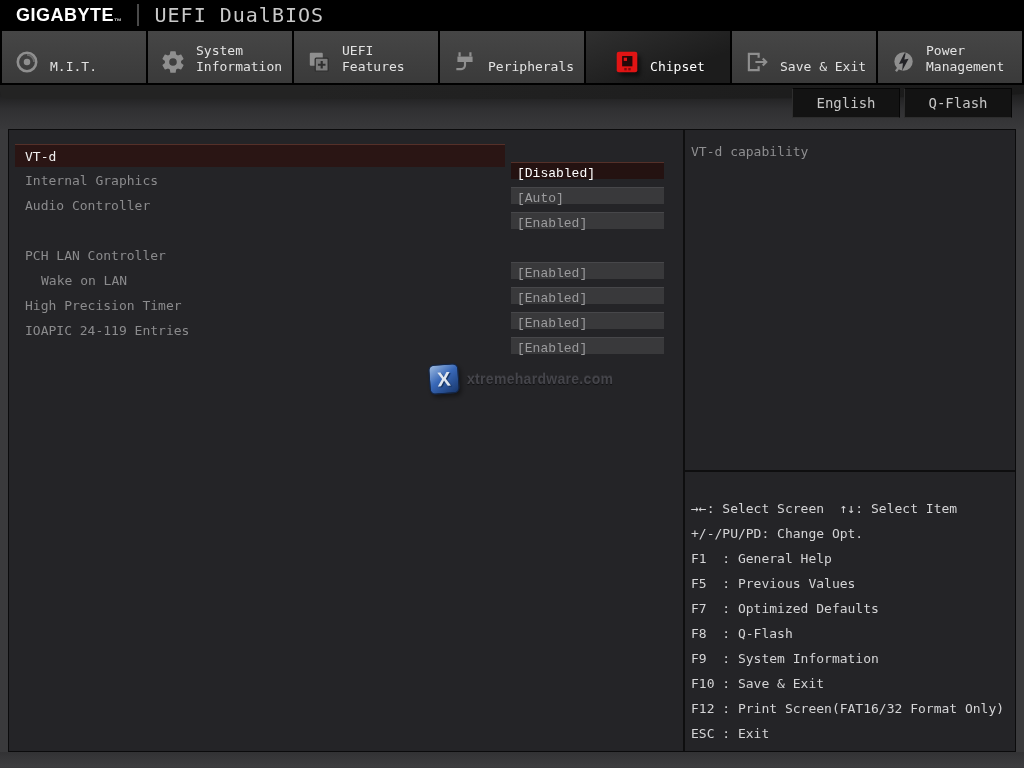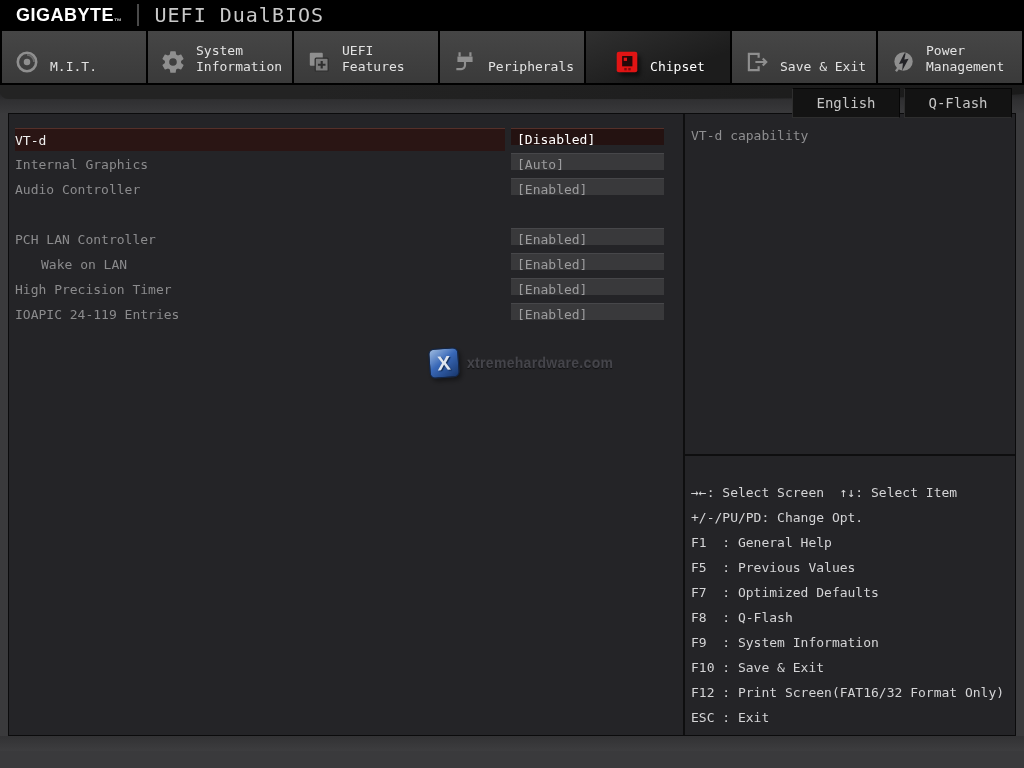--- a/index.html
+++ b/index.html
@@ -18,39 +18,39 @@
   .tabbar{height:55px;background:#000;display:flex;gap:2px;padding:1px 2px 2px 2px;}
   .tab{flex:1;background:linear-gradient(#464646,#3a3a3a);display:flex;align-items:flex-end;
     padding:0 9px 7px 12px;cursor:pointer;}
   .tab.active{background:linear-gradient(160deg,#303030,#1c1c1c 70%);justify-content:center;}
   .tab-icon{width:28px;height:28px;margin:0 8px 0 0;flex:0 0 auto;display:flex;align-items:center;}
   .tab.active .tab-icon svg{filter:drop-shadow(3px 4px 2px rgba(0,0,0,.55));}
   .tab-label{color:#e2e2e2;font-size:13px;line-height:16px;max-width:96px;padding-bottom:1px;}
   .tab.active .tab-label{color:#fff;}
 
   
-  .subbar{height:28px;background:linear-gradient(#151515,#303032 55%,#39393b);position:relative;}
+  .subbar{height:44px;background:linear-gradient(#151515,#303032 55%,#39393b);position:relative;}
   .subbar::before{content:"";position:absolute;left:0;top:0;width:100%;height:14px;
     background:linear-gradient(100deg,#232323 30%,#1a1a1a);border-radius:0 0 40% 8px;}
   .btn{position:absolute;top:3px;height:30px;width:108px;background:#131313;color:#c6c6c6;
     font-size:14px;display:flex;align-items:center;justify-content:center;
     border:1px solid #060606;border-left-color:#2e2e2e;border-bottom-color:#2e2e2e;cursor:pointer;}
   .btn-lang{right:124px;}
   .btn-qflash{right:12px;}
 
   
   .content{margin:0 8px;height:623px;border:1px solid #0b0b0c;background:#242427;display:flex;}
   .main-pane{width:674px;position:relative;padding:13px 19px 0 6px;}
   .settings-list{display:flex;flex-direction:column;}
   .row{display:flex;height:25px;}
-  .row-label{flex:1;color:#8b8b8d;font-size:13px;line-height:24px;padding-left:0;margin-right:6px;
+  .row-label{flex:1;color:#8b8b8d;font-size:13px;line-height:24px;padding-left:10px;margin-right:6px;
     height:23px;margin-top:1px;white-space:pre;}
   .row.indent .row-label{padding-left:26px;}
-  .row-value{width:153px;height:17px;margin-top:1px;background:#39393b;border-top:1px solid #47474a;
-    color:#9c9c9e;font-size:13px;line-height:22px;padding-left:6px;cursor:pointer;white-space:pre;}
+  .row-value{width:153px;height:17px;margin-top:19px;background:#39393b;border-top:1px solid #47474a;
+    color:#9c9c9e;font-size:13px;line-height:22px;padding-left:6px;cursor:pointer;white-space:pre;font-family:Liberation Mono, monospace;}
   .row.selected .row-label{background:#2a1514;border-top:1px solid #553029;color:#f0f0f0;}
   .row.selected .row-value{background:#241211;border-top:1px solid #553029;color:#fff;}
   .row-spacer{height:25px;}
 
   .divider-v{width:2px;background:#0e0e0f;}
 
   .help-pane{flex:1;display:flex;flex-direction:column;}
   .help-desc{height:340px;padding:14px 8px 0 6px;color:#8e8e90;font-size:13px;}
   .divider-h{height:2px;background:#0e0e0f;}
   .help-keys{padding:24px 2px 0 6px;}

